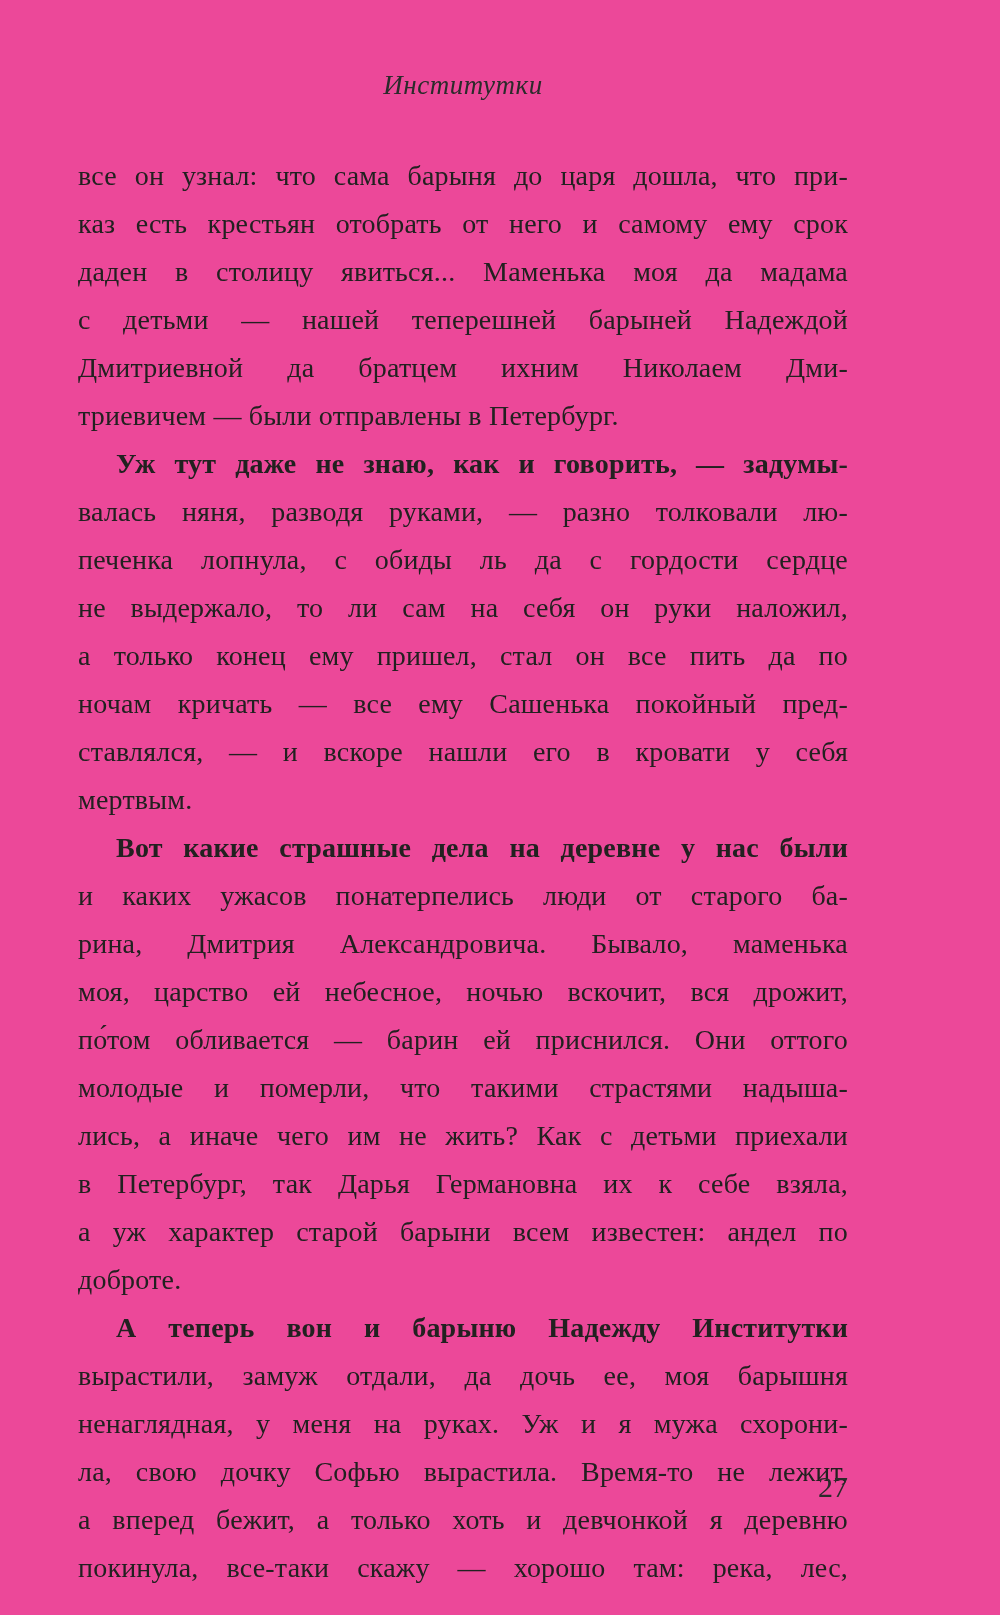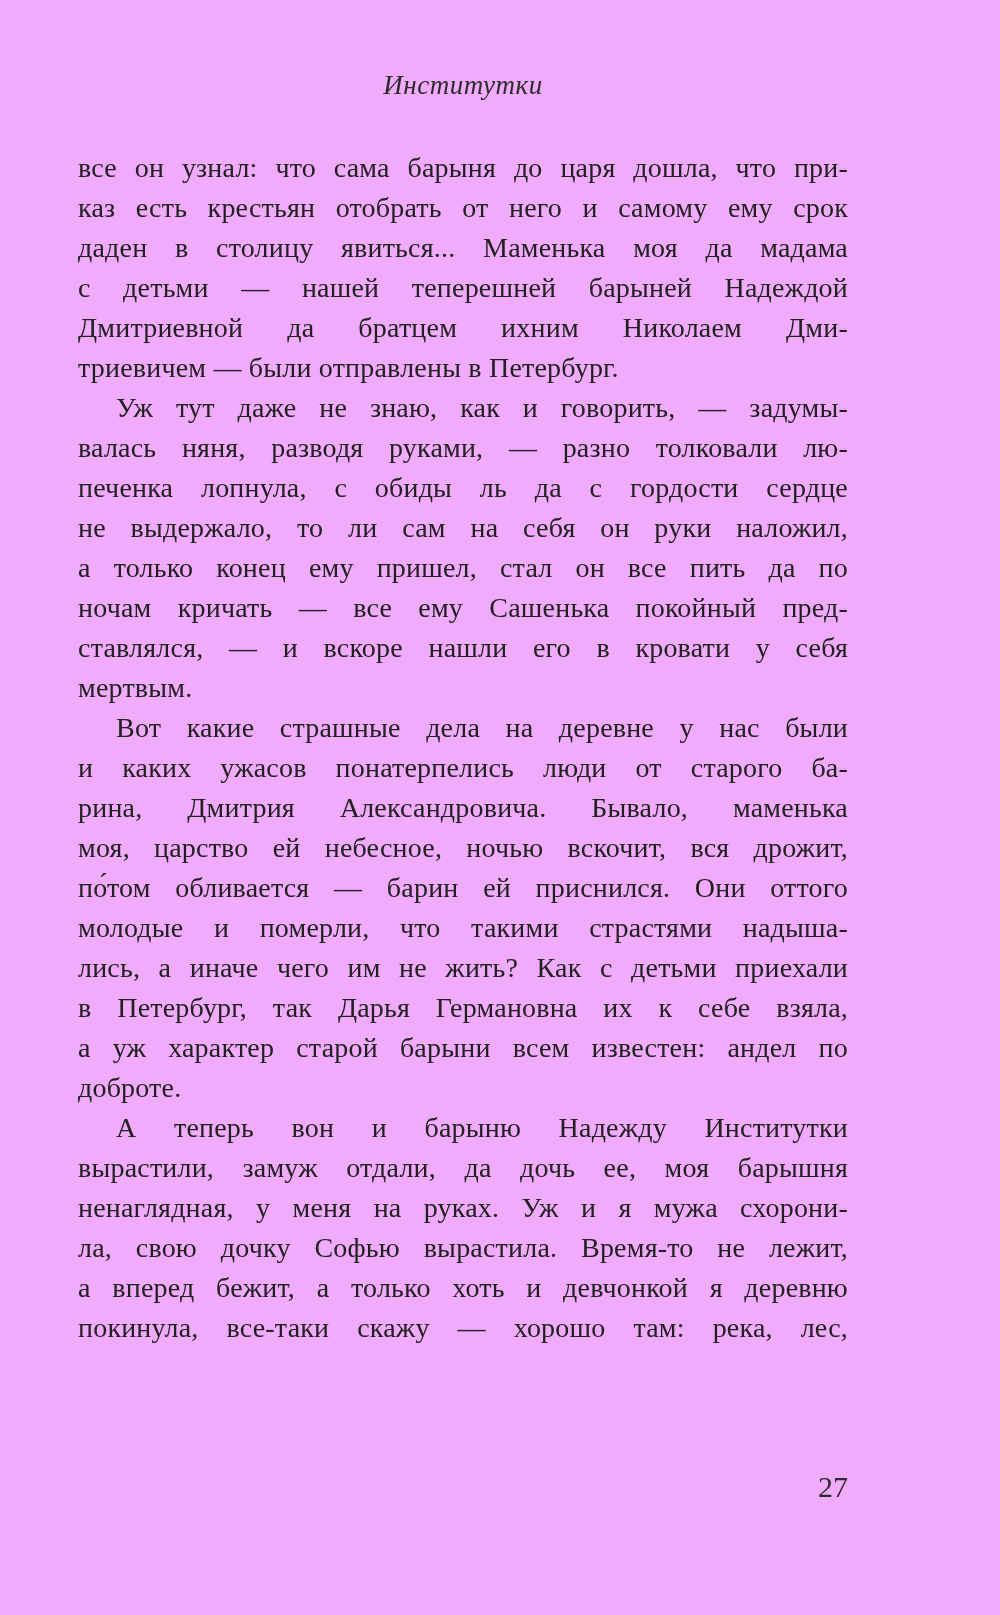--- a/index.html
+++ b/index.html
@@ -5,21 +5,21 @@
   html, body {
     margin: 0;
     padding: 0;
     background: #e8e8e6;
   }
   .page {
     position: relative;
     width: 1000px;
     height: 1615px;
     margin: 0 auto;
-    background: #f0abfc;
+    background: #ec4899;
     color: #232323;
     font-family: "Liberation Serif", "DejaVu Serif", serif;
     overflow: hidden;
   }
   .running-header {
     position: absolute;
     top: 70px;
     left: 78px;
     width: 770px;
     text-align: center;
@@ -37,27 +37,29 @@
     line-height: 40px;
     color: #222120;
   }
   .paragraph {
     margin: 0;
     padding: 0;
   }
   .line {
     text-align: left;
     letter-spacing: 0.2px;
+    margin-top: 8px;
   }
   .line.just {
     text-align: justify;
     text-align-last: justify;
   }
   .paragraph.indent .line:first-child {
     text-indent: 38px;
+    font-weight: bold;
   }
   .page-number {
     position: absolute;
     top: 1470px;
     left: 78px;
     width: 770px;
     text-align: right;
     font-size: 30px;
     color: #2b2b2b;
   }

